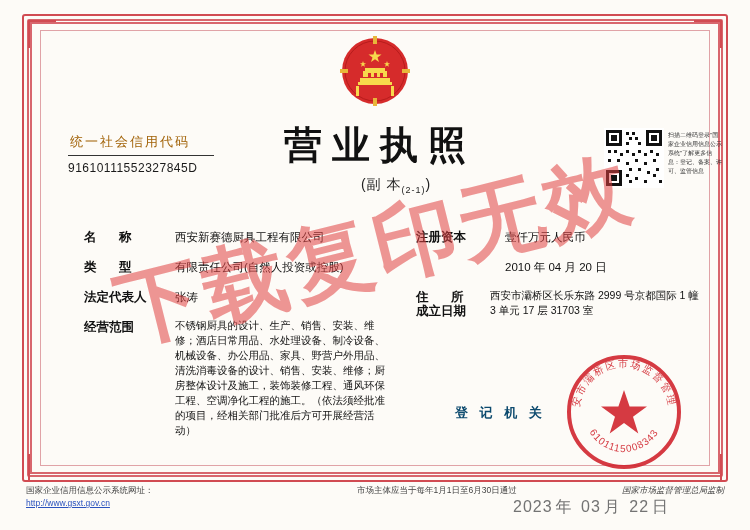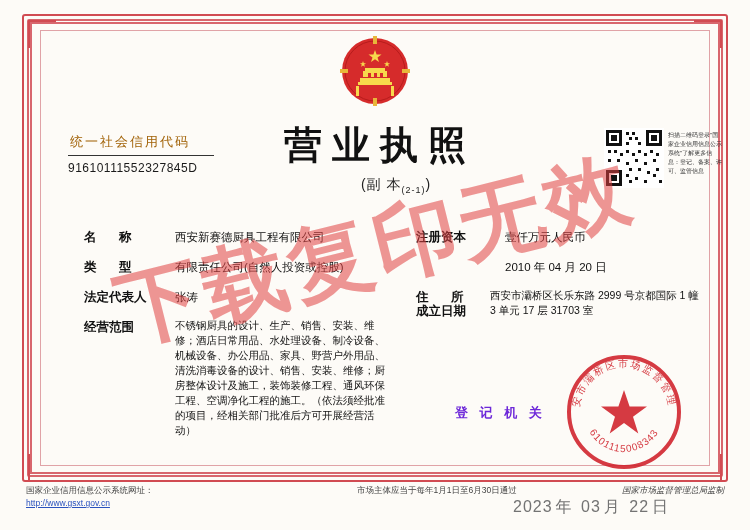--- a/index.html
+++ b/index.html
@@ -169,21 +169,21 @@
   .val-estdate { left: 505px; top: 260px; }
   .val-addr    { left: 490px; top: 288px; width: 215px; }
 
   
   .lbl-authority {
     position: absolute;
     left: 455px; top: 404px;
     font-size: 13px;
     letter-spacing: 4px;
     font-weight: bold;
-    color: #6d28d9;
+    color: #0c4a6e;
   }
   
   .date-line {
     position: absolute;
     left: 510px; top: 449px;
     font-size: 16px;
     color: #737373;
     letter-spacing: 1px;
     margin-top: 48px;
   }

